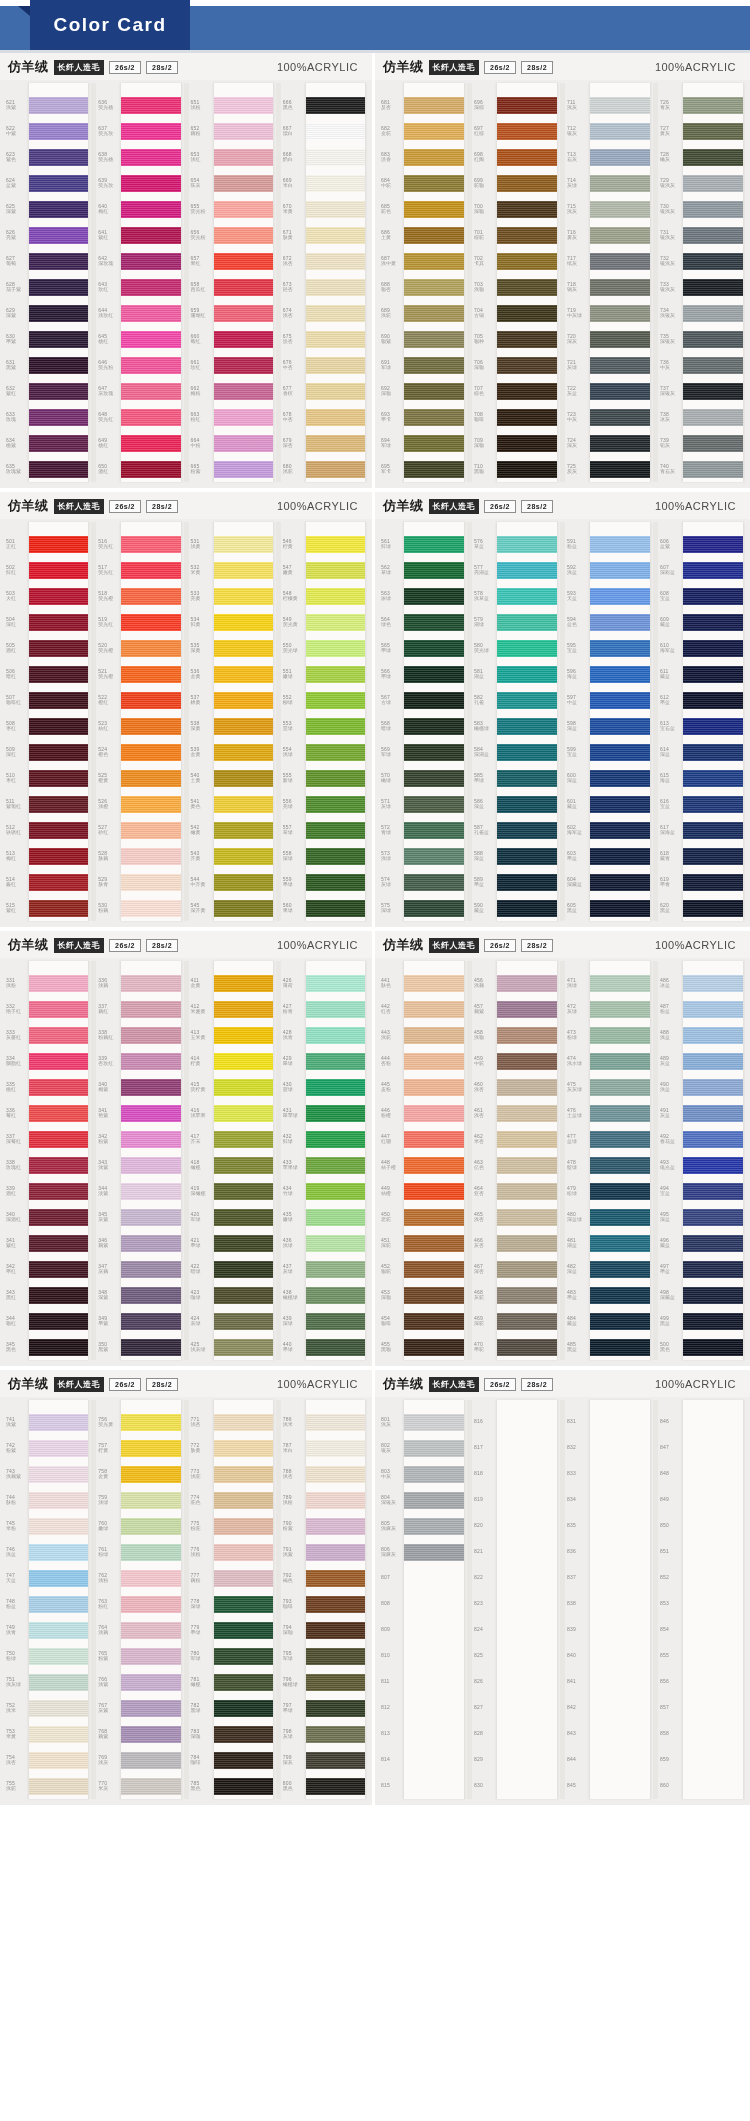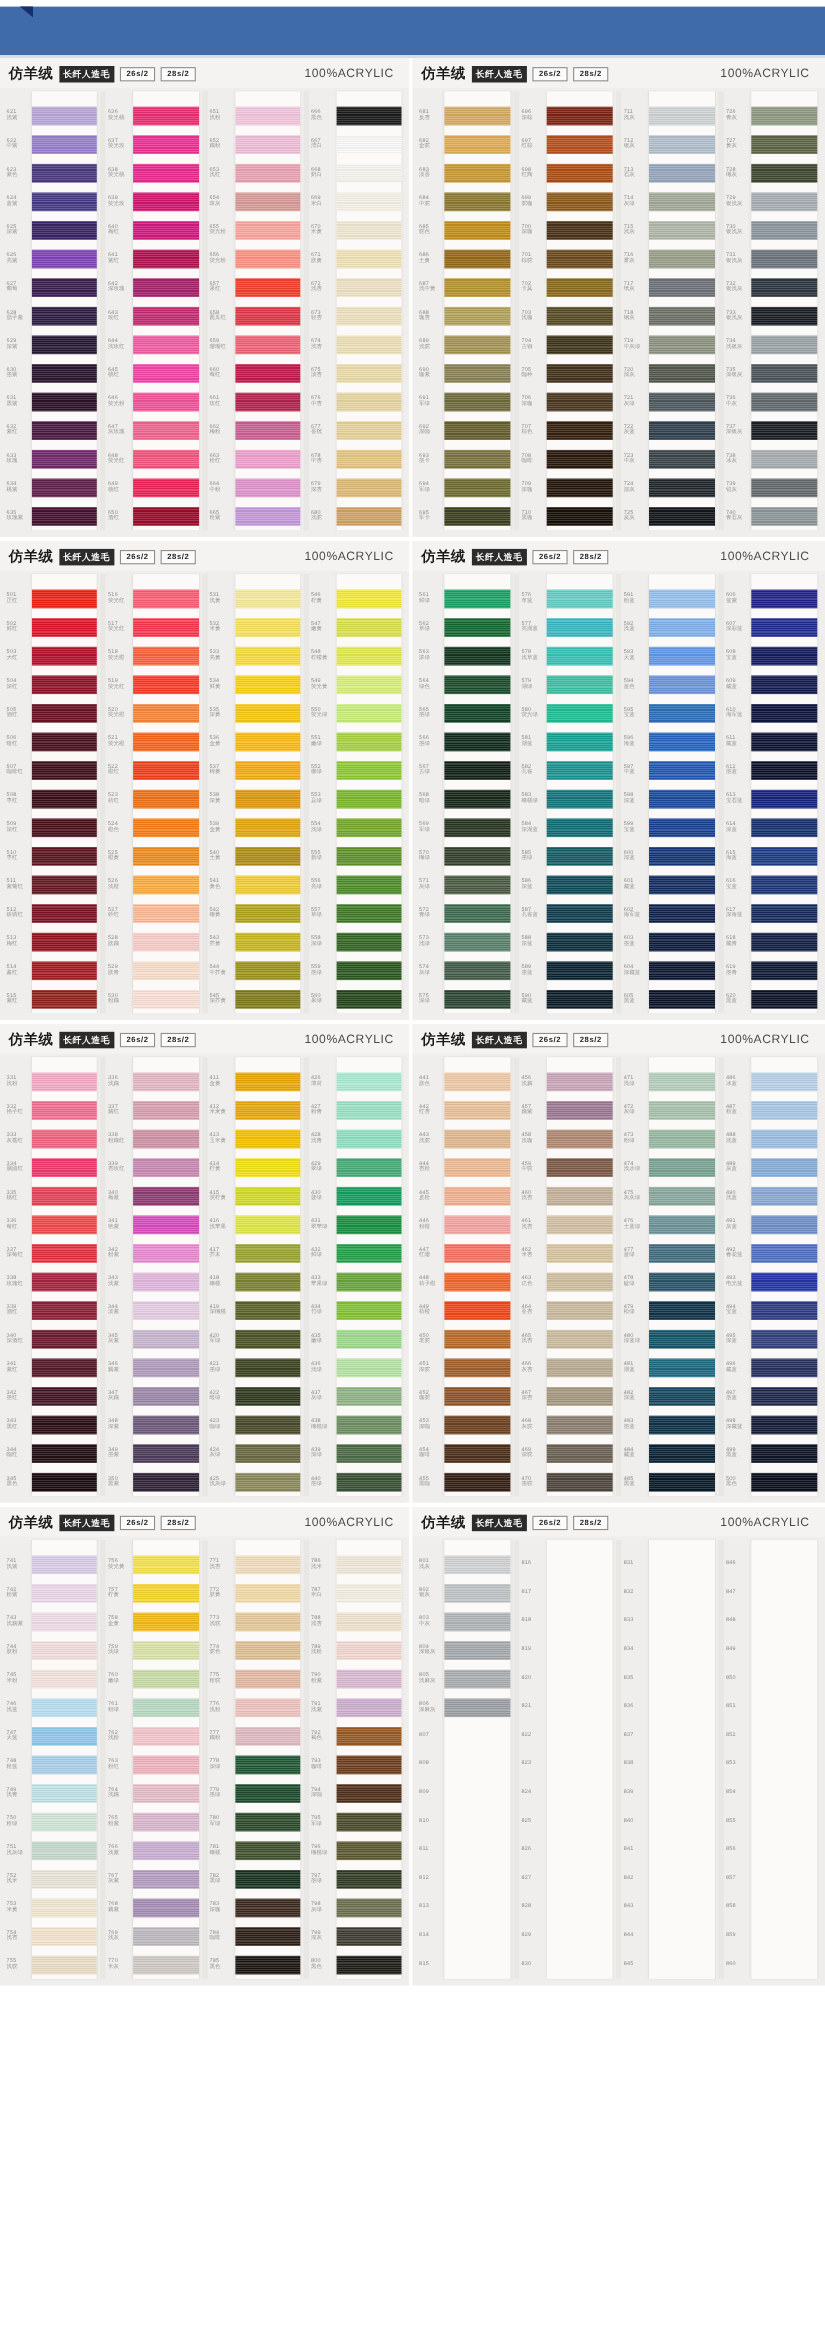--- a/index.html
+++ b/index.html
@@ -182,20 +182,23 @@
     background: #e9e7e4;
   }
 </style>
 </head>
 <body>
 
 <div id="page">
 
   <div class="banner">
     <div class="banner-fold"></div>
+    <div class="banner-ribbon">
+      <span class="banner-title">Color  Card</span>
+    </div>
   </div>
   <div class="banner-underline"></div>
 
   <div class="card-grid" id="card-grid">
       <div class="card w-half">
         <div class="card-head">
           <span class="head-cn">仿羊绒</span>
           <span class="head-badge">长纤人造毛</span>
           <span class="head-count">26s/2</span>
           <span class="head-count">28s/2</span>

